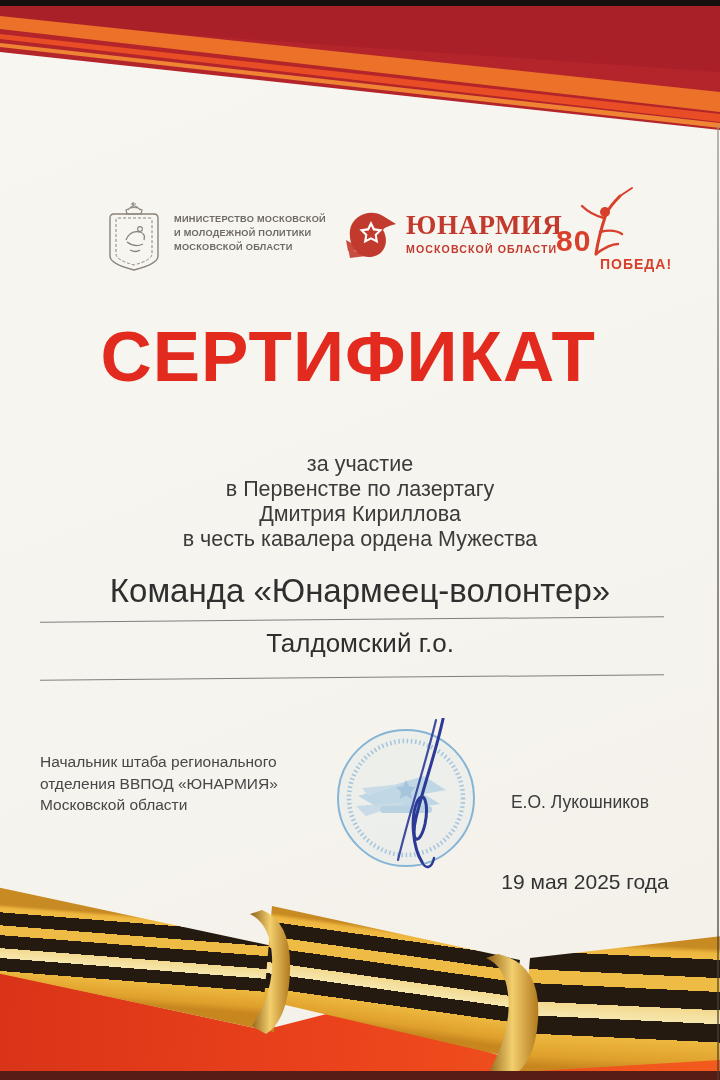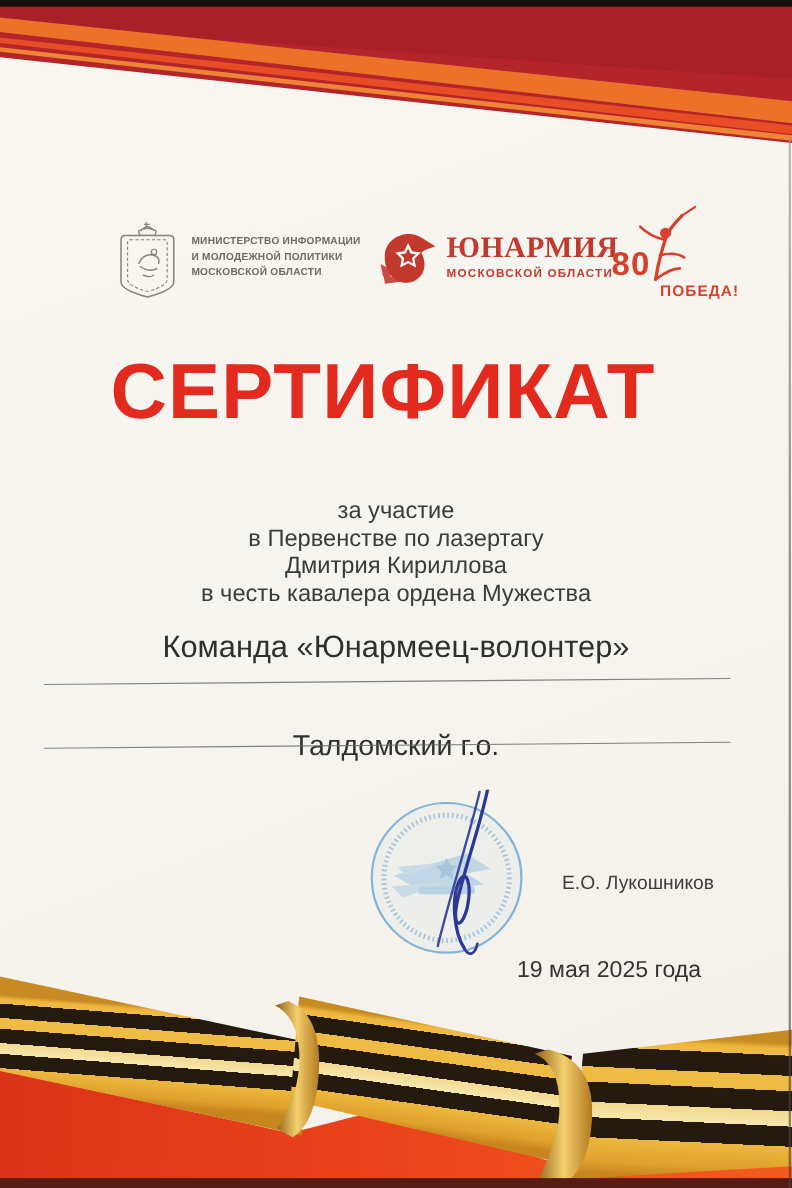--- a/index.html
+++ b/index.html
@@ -22,29 +22,29 @@
   .yun-sub{font-size:10.6px;font-weight:bold;color:#c23a2e;letter-spacing:1.1px;margin-top:4px;}
   .v80-num{left:556px;top:224px;font-size:30px;font-weight:bold;color:#d8402c;letter-spacing:1px;}
   .v80-label{left:556px;top:256px;font-size:14px;font-weight:bold;color:#d8402c;letter-spacing:1px;margin-left:44px;}
   
   .cert-title{
     left:0;top:316px;width:596px;text-align:right;
     font-size:71px;font-weight:bold;color:#e22a1f;letter-spacing:1px;
   }
   .body-block{left:0;top:452px;width:720px;text-align:center;color:#3b3b3b;}
   .body-line{font-size:21.5px;line-height:25px;}
-  .team-line{left:0;top:572px;width:720px;text-align:center;font-size:28px;color:#2f2f2f;}
-  .muni-line{left:0;top:662px;width:720px;text-align:center;font-size:26px;color:#2f2f2f;}
+  .team-line{left:0;top:572px;width:720px;text-align:center;font-size:33px;color:#2f2f2f;}
+  .muni-line{left:0;top:628px;width:720px;text-align:center;font-size:26px;color:#2f2f2f;}
   .rule{left:40px;width:624px;height:0;border-top:1.6px solid #6a6a6a;opacity:.85;}
   .rule-1{top:619px;transform:rotate(-.5deg);}
   .rule-2{top:677px;transform:rotate(-.5deg);}
   
   .position-block{left:40px;top:751px;width:300px;font-size:15.5px;line-height:21.5px;color:#474747;}
   .sign-name{left:470px;top:792px;width:220px;text-align:center;font-size:17.5px;color:#3d3d3d;}
-  .sign-date{left:470px;top:870px;width:230px;text-align:left;font-size:21px;color:#333;}
+  .sign-date{left:470px;top:870px;width:230px;text-align:center;font-size:21px;color:#333;}
   
   .edge-right{right:1px;top:126px;bottom:0;width:2.5px;
     background:linear-gradient(#9a938a,#5f564d 40%,#474038);opacity:.65;}
   .svg-abs{position:absolute;display:block;}
 </style>
 </head>
 <body>
 
 <div class="page">
 
@@ -63,21 +63,21 @@
       <path d="M28,12 q6,-8 12,0 M26,12 q8,-5 16,0 l-1,4 h-14 z M33,4 v4 M31,6 h5" stroke-width="1.2"></path>
 
       <path d="M14,16 h40 q4,0 4,4 v38 q0,8 -24,14 q-24,-6 -24,-14 v-38 q0,-4 4,-4 z"></path>
       <path d="M18,20 h32 q2,0 2,2 v34 q0,6 -18,11 q-18,-5 -18,-11 v-34 q0,-2 2,-2 z" stroke-dasharray="3 2" stroke-width="1"></path>
 
       <path d="M26,42 q4,-10 14,-8 q6,2 4,8 M27,44 q8,6 16,2 M30,52 q6,3 10,0" stroke-width="1.3"></path>
       <circle cx="40" cy="31" r="2.4" stroke-width="1.1"></circle>
     </g>
   </svg>
   <div class="abs ministry-text">
-    <div>МИНИСТЕРСТВО ИНФОРМАЦИИ</div>
+    <div>МИНИСТЕРСТВО МОСКОВСКОЙ</div>
     <div>И МОЛОДЕЖНОЙ ПОЛИТИКИ</div>
     <div>МОСКОВСКОЙ ОБЛАСТИ</div>
   </div>
 
   <svg class="svg-abs" style="left:340px;top:204px;" width="62" height="62" viewBox="0 0 62 62">
 
     <path d="M10,26 C12,12 30,4 43,12 L56,20 C49,22 45,23 43,26 C50,38 44,52 30,53 C20,54 8,44 10,26 Z" fill="#c23a2e"></path>
     <path d="M8,44 L26,52 L10,54 Z M6,36 L24,46 L8,47 Z" fill="#c23a2e" opacity=".9"></path>
 
     <path d="M31,17 l3.6,7.3 8,1.2 -5.8,5.7 1.4,8 -7.2,-3.8 -7.2,3.8 1.4,-8 -5.8,-5.7 8,-1.2 Z" fill="#ffffff"></path>
@@ -110,20 +110,25 @@
     <div class="body-line">в Первенстве по лазертагу</div>
     <div class="body-line">Дмитрия Кириллова</div>
     <div class="body-line">в честь кавалера ордена Мужества</div>
   </div>
 
   <div class="abs team-line">Команда «Юнармеец-волонтер»</div>
   <div class="abs rule rule-1"></div>
   <div class="abs muni-line">Талдомский г.о.</div>
   <div class="abs rule rule-2"></div>
 
+  <div class="abs position-block">
+    <div>Начальник штаба регионального</div>
+    <div>отделения ВВПОД «ЮНАРМИЯ»</div>
+    <div>Московской области</div>
+  </div>
 
   <svg class="svg-abs" style="left:328px;top:718px;" width="160" height="170" viewBox="0 0 160 170">
     <circle cx="78" cy="80" r="68" fill="rgba(168,204,228,0.10)" stroke="#85b5d6" stroke-width="2"></circle>
     <circle cx="78" cy="80" r="57" fill="none" stroke="#8fb8d8" stroke-width="4.5" stroke-dasharray="1.6 2.6" opacity=".75"></circle>
 
     <g opacity=".66">
       <path d="M30,78 L96,58 L118,72 L96,76 L112,86 L58,94 Z" fill="#a9cbe2"></path>
       <path d="M28,88 L80,84 L38,98 Z M34,70 L74,66 L40,78 Z" fill="#b5d2e6"></path>
       <path d="M78,62 l3,6.2 6.8,1 -4.9,4.8 1.2,6.8 -6.1,-3.2 -6.1,3.2 1.2,-6.8 -4.9,-4.8 6.8,-1 Z" fill="#7fb0d4"></path>
       <rect x="52" y="88" width="52" height="7" rx="3.5" fill="#9fc4dd"></rect>

